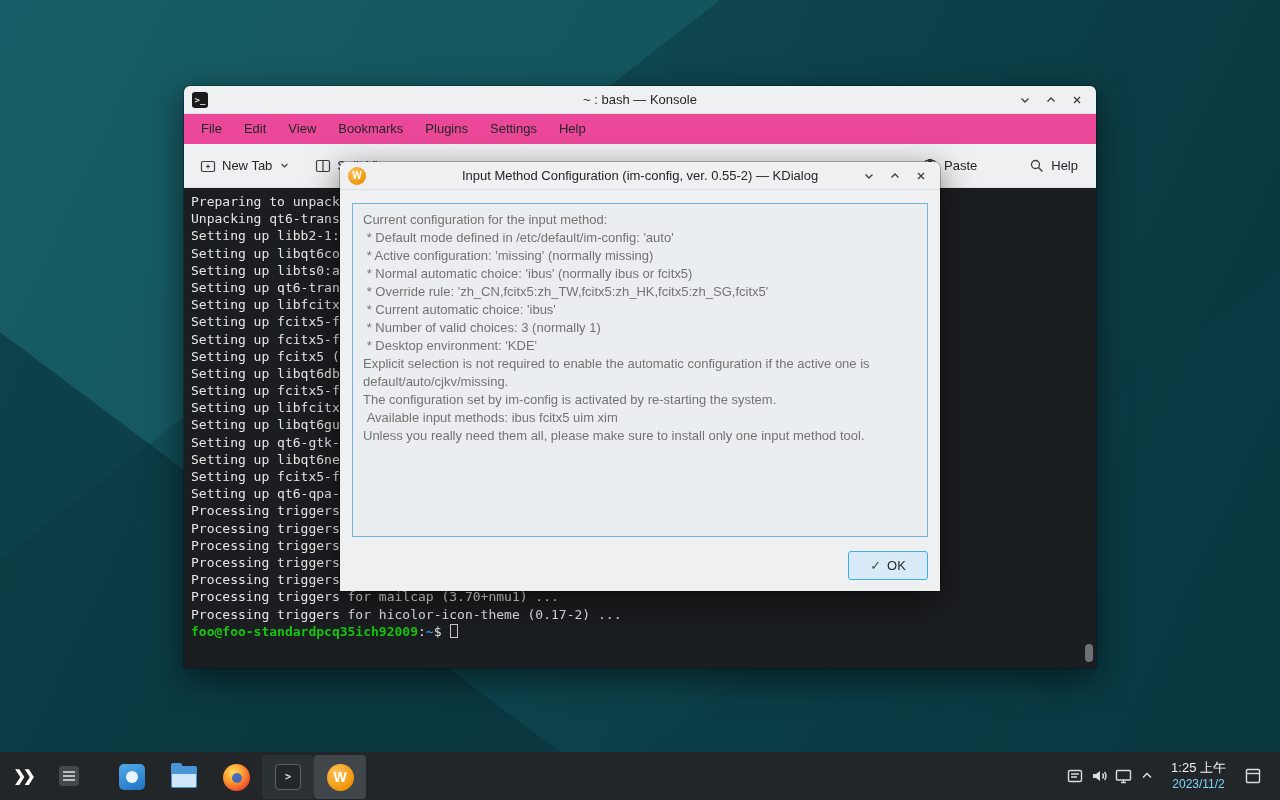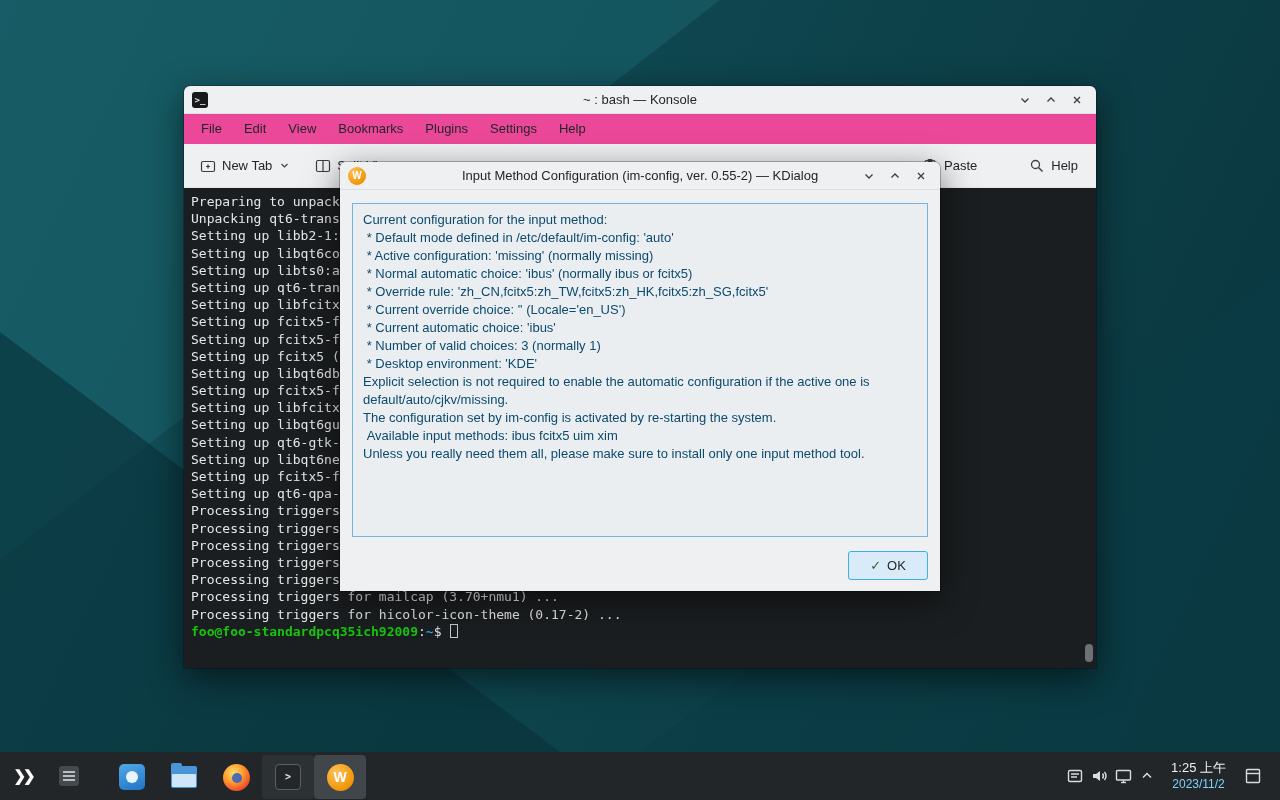--- a/index.html
+++ b/index.html
@@ -46,21 +46,21 @@
   .cursor { display:inline-block; width:8px; height:14px; border:1px solid #c9c9c9; vertical-align:-2px; margin-left:1px; }
   .scroll-thumb { position:absolute; right:3px; bottom:6px; width:8px; height:18px; background:#6b7176; border-radius:4px; }
 
   
   .kdialog { left:340px; top:162px; width:600px; height:429px; background:#eff0f1; z-index:10; }
   .d-appicon { width:18px; height:18px; margin-left:8px; border-radius:50%;
                background:radial-gradient(circle at 35% 30%, #ffc159, #f09609 70%, #d97f06);
                color:#fff; font:bold 10px/18px "Liberation Sans",sans-serif; text-align:center; }
   .msg-frame { position:absolute; left:12px; right:12px; top:41px; height:334px;
                background:#ebeef0; border:1px solid #73b3dd; padding:7px 10px;
-               font-size:13px; line-height:18px; color:#0c4a6e; overflow:hidden; }
+               font-size:13px; line-height:18px; color:#737373; overflow:hidden; }
   .msg-line { white-space:pre-wrap; }
   .ok-btn { position:absolute; right:12px; bottom:11px; min-width:80px; height:29px;
             background:#d9ebf9; border:1px solid #3daee9; border-radius:3px;
             display:flex; align-items:center; justify-content:center; gap:6px;
             font-size:13px; color:#232629; }
   .ok-check { color:#2b5e2b; font-size:13px; }
 
   
   .taskbar { position:fixed; left:0; right:0; bottom:0; height:48px; background:#222629;
              display:flex; align-items:center; z-index:50; }
@@ -241,21 +241,20 @@
     </div>
   </div>
 
   <div class="msg-frame">
 
   <div class="msg-line">Current configuration for the input method:</div>
       <div class="msg-line"> * Default mode defined in /etc/default/im-config: 'auto'</div>
       <div class="msg-line"> * Active configuration: 'missing' (normally missing)</div>
       <div class="msg-line"> * Normal automatic choice: 'ibus' (normally ibus or fcitx5)</div>
       <div class="msg-line"> * Override rule: 'zh_CN,fcitx5:zh_TW,fcitx5:zh_HK,fcitx5:zh_SG,fcitx5'</div>
-      <div class="msg-line"> * Current override choice: '' (Locale='en_US')</div>
       <div class="msg-line"> * Current automatic choice: 'ibus'</div>
       <div class="msg-line"> * Number of valid choices: 3 (normally 1)</div>
       <div class="msg-line"> * Desktop environment: 'KDE'</div>
       <div class="msg-line">Explicit selection is not required to enable the automatic configuration if the active one is default/auto/cjkv/missing.</div>
       <div class="msg-line">The configuration set by im-config is activated by re-starting the system.</div>
       <div class="msg-line"> Available input methods: ibus fcitx5 uim xim</div>
       <div class="msg-line">Unless you really need them all, please make sure to install only one input method tool.</div>
     </div>
 
   <button class="ok-btn">

